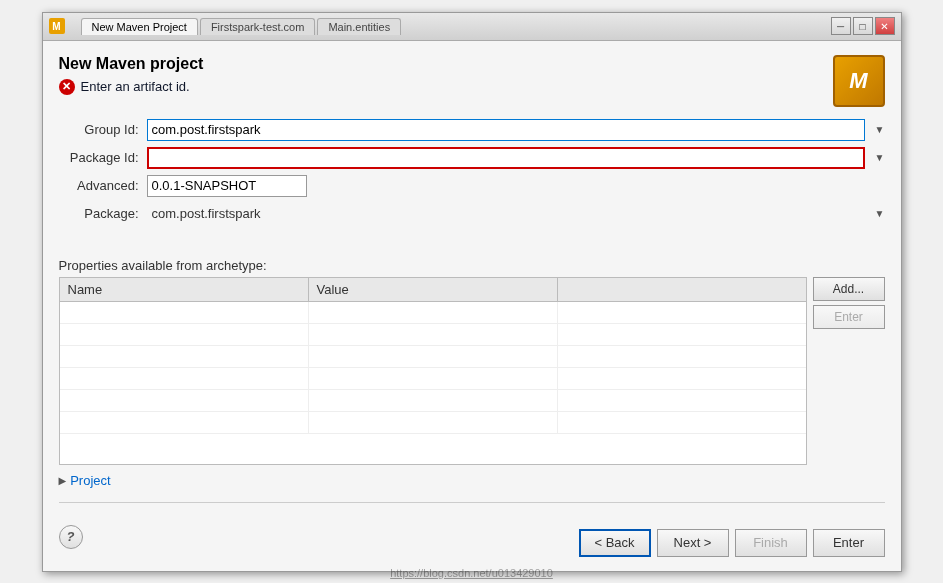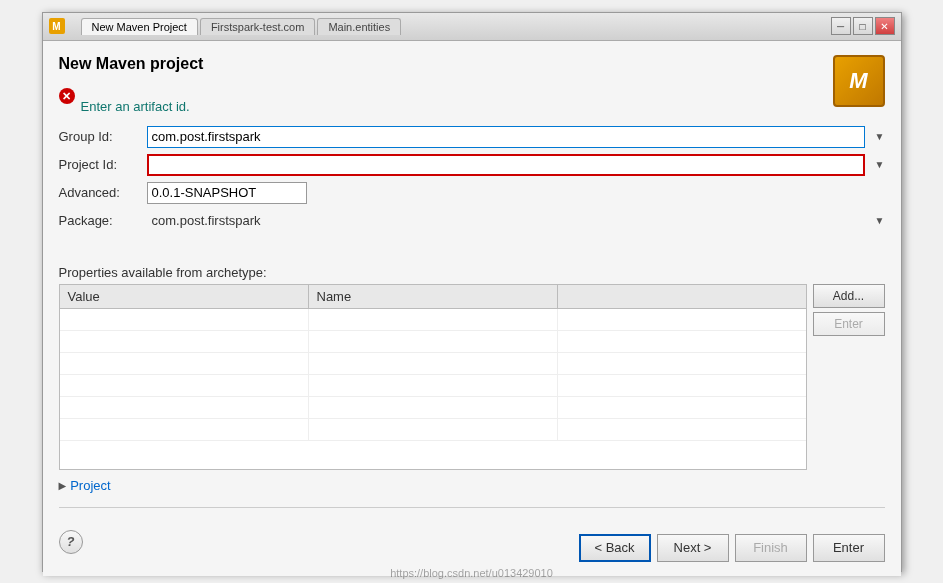--- a/index.html
+++ b/index.html
@@ -115,23 +115,22 @@
       background: #cc0000;
       color: white;
       display: flex;
       align-items: center;
       justify-content: center;
       font-size: 11px;
       font-weight: bold;
       flex-shrink: 0;
     }
     .error-text {
-      color: #0f766e;
-      font-size: 13px;
-      margin-top: 20px;
+      color: #0f172a;
+      font-size: 13px;
     }
     .maven-logo {
       width: 52px;
       height: 52px;
       background: linear-gradient(135deg, #e8a000, #c07800);
       border-radius: 4px;
       display: flex;
       align-items: center;
       justify-content: center;
       color: white;
@@ -146,21 +145,21 @@
       gap: 6px;
       margin-bottom: 10px;
     }
     .form-row {
       display: flex;
       align-items: center;
       gap: 8px;
     }
     .form-label {
       width: 80px;
-      text-align: left;
+      text-align: right;
       font-size: 13px;
       color: #333;
       flex-shrink: 0;
     }
     .form-input {
       flex: 1;
       height: 22px;
       border: 1px solid #0078d4;
       padding: 2px 4px;
       font-size: 13px;
@@ -340,20 +339,21 @@
       color: #aaa;
     }
     .watermark {
       position: fixed;
       bottom: 4px;
       left: 50%;
       transform: translateX(-50%);
       font-size: 11px;
       color: rgba(0,0,0,0.35);
       white-space: nowrap;
+      text-decoration: underline;
     }
   </style>
 </head>
 <body>
 
 <div class="window">
 
   <div class="title-bar">
     <div class="title-bar-icon">M</div>
     <div class="title-bar-tabs">
@@ -383,21 +383,21 @@
 
     <div class="form-section">
 
       <div class="form-row">
         <span class="form-label">Group Id:</span>
         <input class="form-input" type="text" value="com.post.firstspark" style="">
         <span class="row-arrow">▼</span>
       </div>
 
       <div class="form-row">
-        <span class="form-label">Project Id:</span>
+        <span class="form-label">Package Id:</span>
         <input class="form-input error-border" type="text" value="" style="">
         <span class="row-arrow">▼</span>
       </div>
 
       <div class="form-row">
         <span class="form-label">Advanced:</span>
         <div style="display:flex;align-items:flex-end;">
           <select class="form-select">
             <option>0.0.1-SNAPSHOT</option>
             <option>1.0-SNAPSHOT</option>
@@ -410,22 +410,22 @@
         <span class="package-value">com.post.firstspark</span>
         <span class="row-arrow">▼</span>
       </div>
     </div>
 
     <div class="properties-section">
       <div class="section-title">Properties available from archetype:</div>
       <div class="properties-table-wrapper">
         <div class="properties-table">
           <div class="table-header">
+            <div class="table-header-cell">Name</div>
             <div class="table-header-cell">Value</div>
-            <div class="table-header-cell">Name</div>
             <div class="table-header-cell"></div>
           </div>
           <div class="table-body">
 
             <div class="table-row-item">
               <div class="table-cell"></div>
               <div class="table-cell"></div>
               <div class="table-cell"></div>
             </div>
             <div class="table-row-item">

